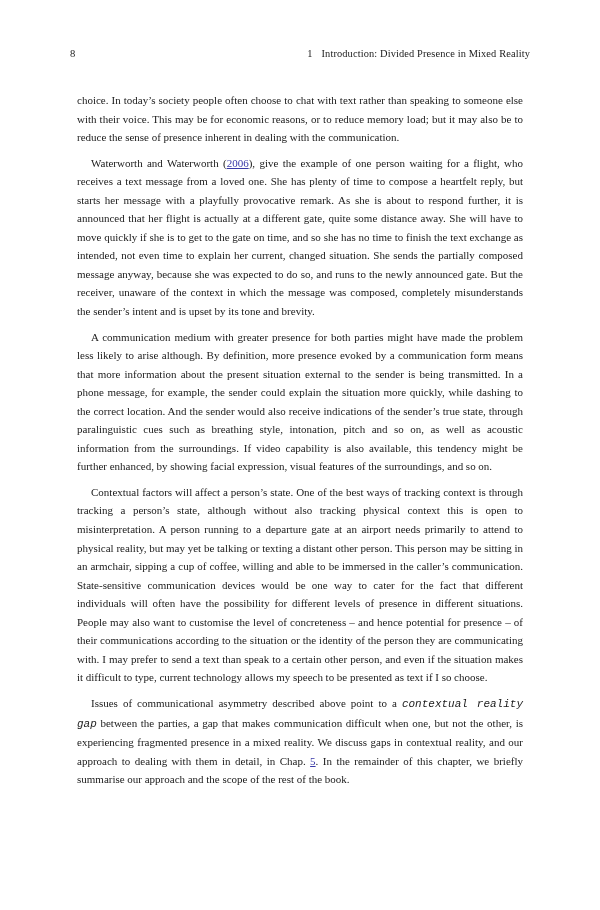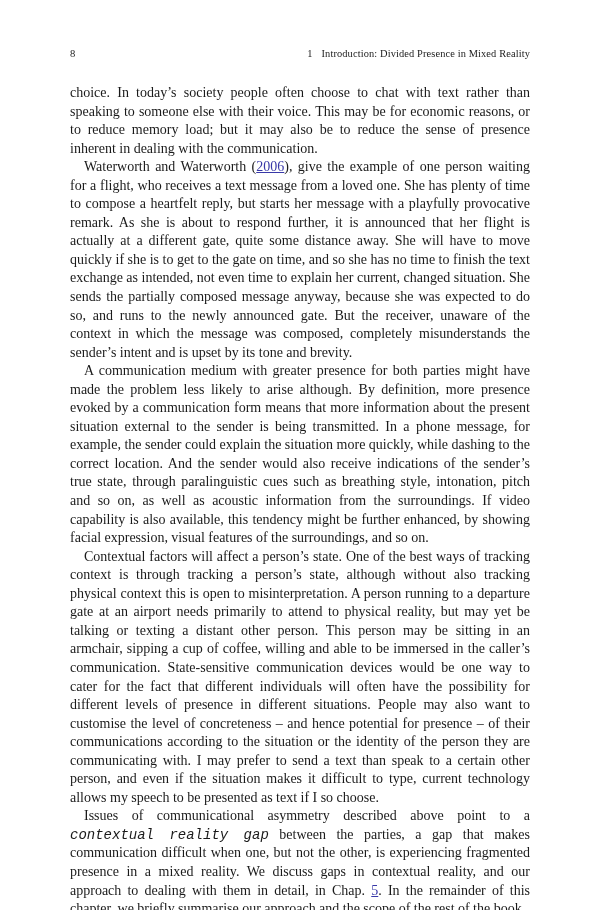--- a/index.html
+++ b/index.html
@@ -49,24 +49,24 @@
   .head-text { font-size: 10.4px; }
 
   
   .body-col {
     position: absolute;
     left: 70px;
     top: 84px;
     width: 460px;
   }
   p.para {
-    margin: 0;
+    margin: 7px;
     text-align: justify;
     text-justify: inter-word;
-    font-size: 14px;
+    font-size: 11px;
     line-height: 18.55px;
     text-indent: 14px;
     hyphens: none;
     word-spacing: -0.05px;
   }
   p.para.first {
     text-indent: 0;
   }
   .link {
     color: #3838a8;

